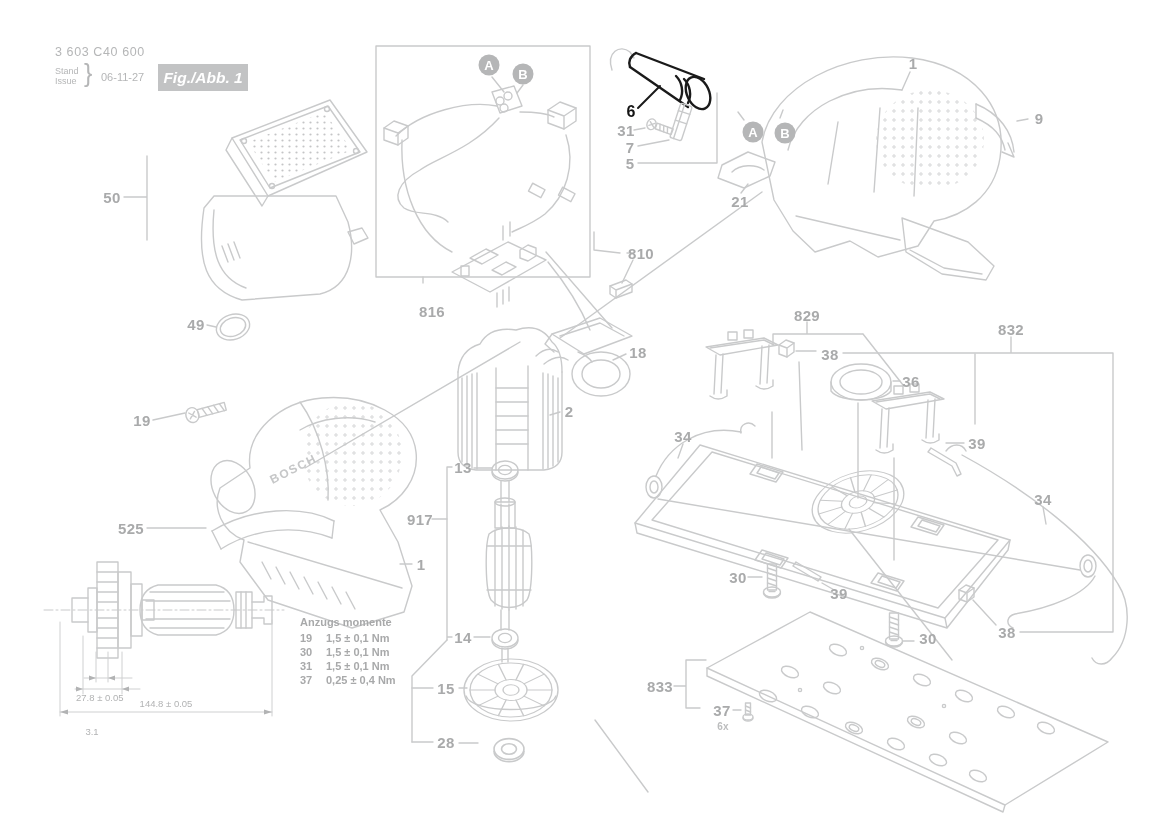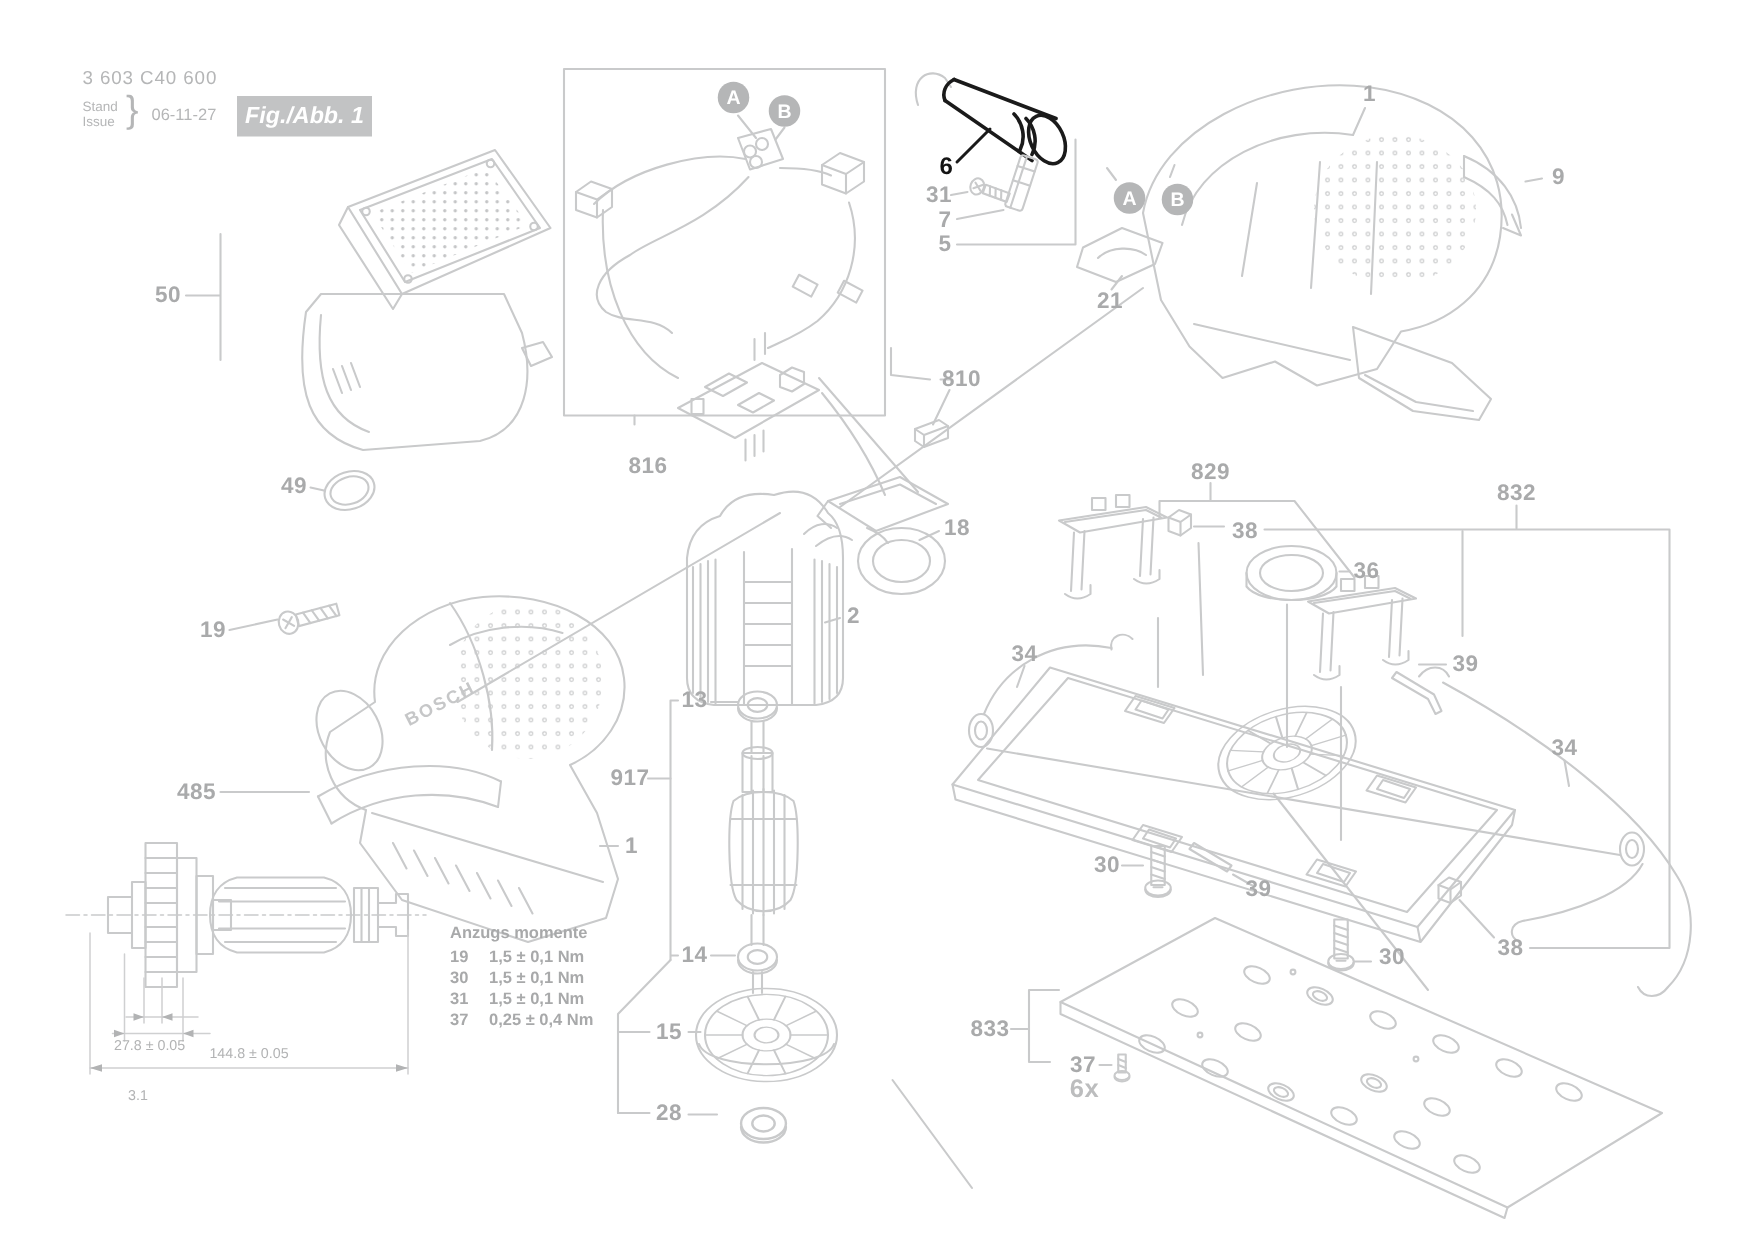--- a/index.html
+++ b/index.html
@@ -7,21 +7,21 @@
           font-family:Liberation Sans, sans-serif;}
   svg{position:absolute;left:0;top:0;}
   .ln{stroke:#c9cacb;fill:none;stroke-width:1.4;stroke-linecap:round;stroke-linejoin:round;}
   .lnthin{stroke:#cfd0d1;fill:none;stroke-width:1;stroke-linecap:round;}
   .blkln{stroke:#1a1a1a;fill:none;stroke-width:2.4;stroke-linecap:round;stroke-linejoin:round;}
   .dash{stroke-dasharray:9 3 2 3;}
   .dimtri{fill:#b2b3b4;stroke:none;}
   .callout{position:absolute;transform:translate(-50%,-50%);font-weight:bold;font-size:15px;
            color:#a9aaab;white-space:nowrap;letter-spacing:.3px;}
   .callout.blk{color:#141414;font-size:16px;}
-  .callout.sm{font-size:17px;color:#bcbdbe;}
+  .callout.sm{font-size:10px;color:#bcbdbe;}
   .vletter{position:absolute;transform:translate(-50%,-50%);width:21px;height:21px;border-radius:50%;
            background:#b5b6b7;color:#fff;font-weight:bold;font-size:13px;line-height:21px;text-align:center;}
   #part-code{position:absolute;left:55px;top:45px;font-size:12.5px;color:#b5b6b7;letter-spacing:.6px;}
   #stand-block{position:absolute;left:55px;top:66px;font-size:9px;line-height:10px;color:#b5b6b7;}
   #brace{position:absolute;left:84px;top:59px;font-size:25px;color:#b5b6b7;font-weight:400;}
   #date{position:absolute;left:101px;top:71px;font-size:11px;color:#b5b6b7;}
   #fig-badge{position:absolute;left:158px;top:64px;width:90px;height:27px;background:#c2c3c4;
              color:#fff;font-weight:bold;font-style:italic;font-size:15.5px;line-height:27px;text-align:center;}
   #brand{position:absolute;left:268px;top:462px;transform:rotate(-27deg);font-weight:bold;
          font-size:12px;letter-spacing:1.5px;color:#c6c7c8;}
@@ -427,21 +427,21 @@
 
 <span class="dimtxt dimcenter" style="left:92px;top:687px;margin-top:44px;">3.1</span>
 <span class="dimtxt" style="left:76px;top:692px;">27.8 ± 0.05</span>
 <span class="dimtxt dimcenter" style="left:166px;top:703px;">144.8 ± 0.05</span>
 
 
 <div id="label-layer">
       <span class="callout" style="left: 112px; top: 197px;">50</span>
       <span class="callout" style="left: 196px; top: 324px;">49</span>
       <span class="callout" style="left: 142px; top: 420px;">19</span>
-      <span class="callout" style="left: 131px; top: 528px;">485</span>
+      <span class="callout" style="left: 131px; top: 528px;">525</span>
       <span class="callout" style="left: 432px; top: 291px; margin-top: 20px;">816</span>
       <span class="callout" style="left: 641px; top: 253px;">810</span>
       <span class="callout" style="left: 638px; top: 352px;">18</span>
       <span class="callout" style="left: 569px; top: 411px;">2</span>
       <span class="callout" style="left: 463px; top: 467px;">13</span>
       <span class="callout" style="left: 420px; top: 519px;">917</span>
       <span class="callout" style="left: 421px; top: 564px;">1</span>
       <span class="callout" style="left: 463px; top: 637px;">14</span>
       <span class="callout" style="left: 446px; top: 688px;">15</span>
       <span class="callout" style="left: 446px; top: 742px;">28</span>

